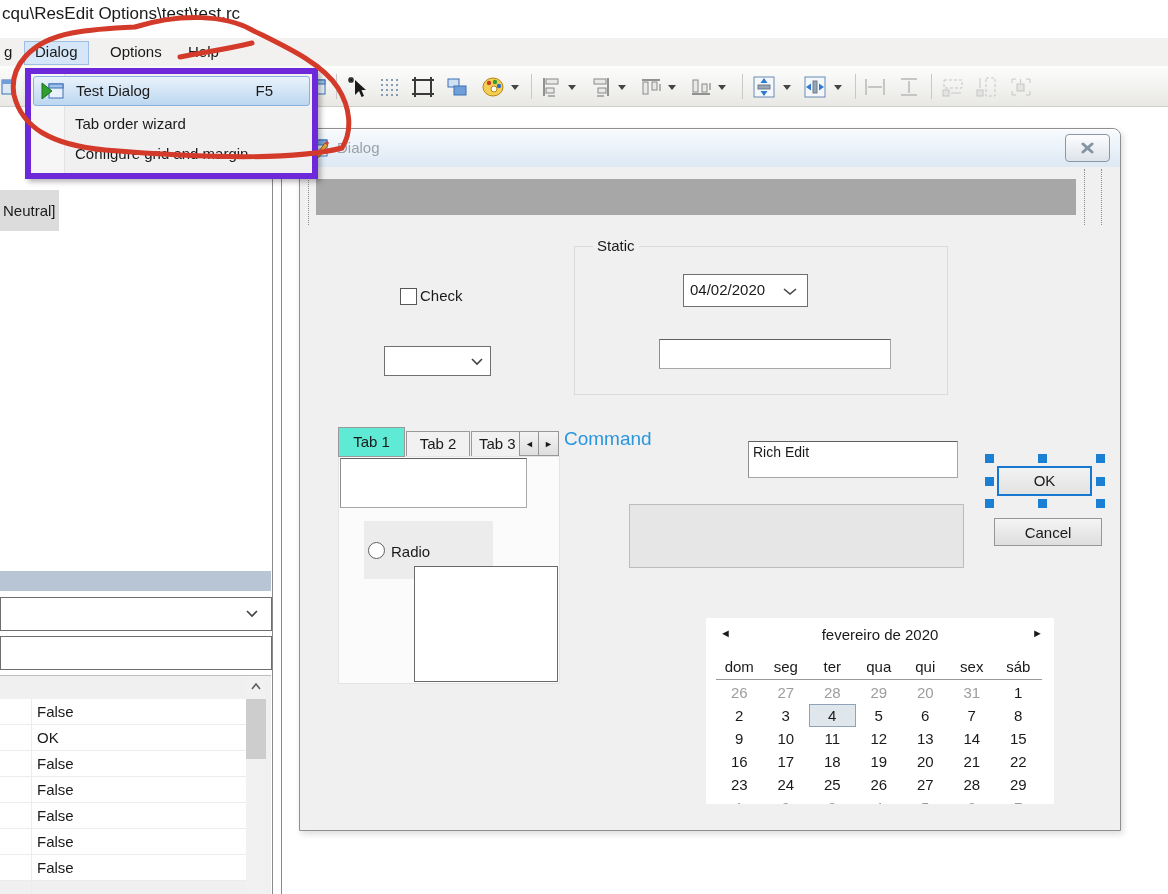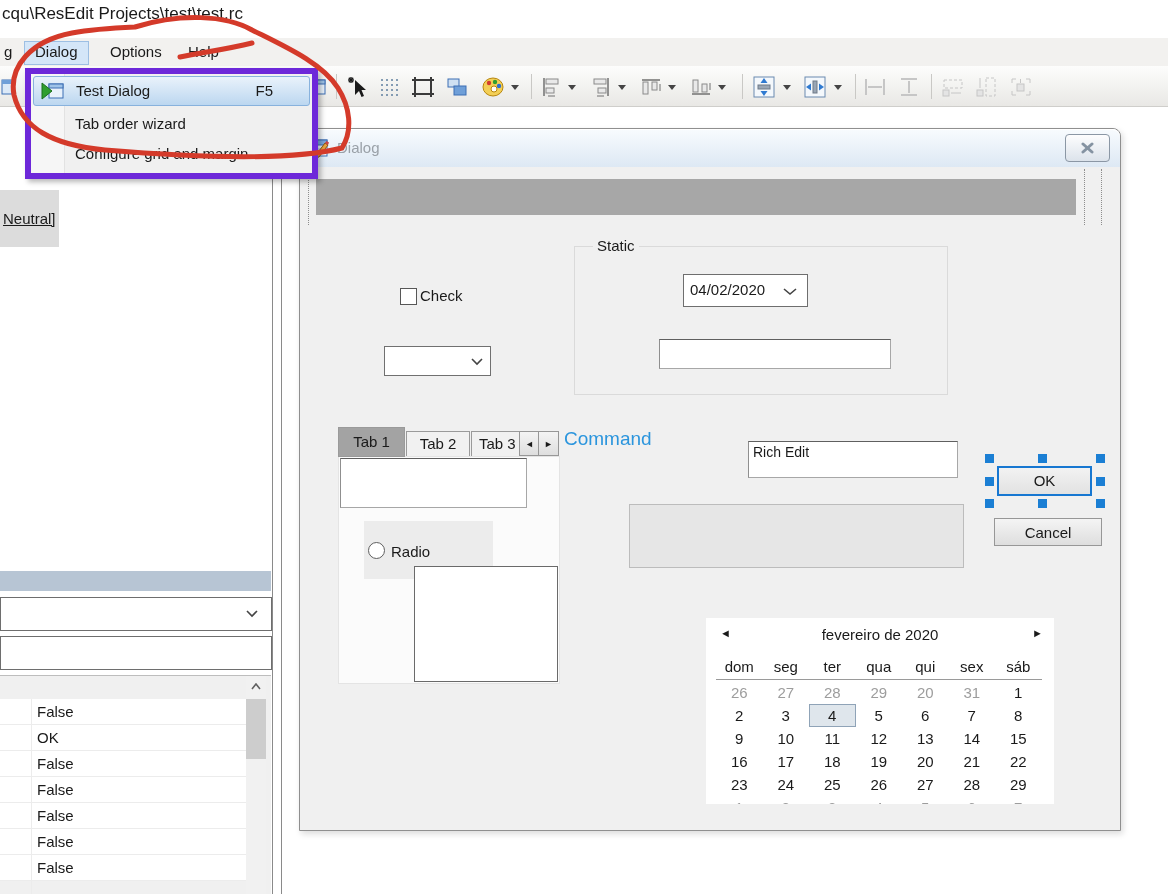--- a/index.html
+++ b/index.html
@@ -36,32 +36,32 @@
   .dlg{left:299px;top:128px;width:820px;height:701px;background:#f0f0f0;
        border:1px solid #8f8f8f;border-radius:8px 8px 0 0;box-shadow:2px 3px 6px rgba(0,0,0,.14);}
   .dlg-title{position:absolute;left:0;top:0;width:100%;height:38px;border-radius:8px 8px 0 0;
              background:linear-gradient(#f8fbfe,#dde8f4);box-shadow:inset 0 1px 0 #ffffff;}
   .guide{border-left:1px dotted #8d8d8d;width:0;height:56px;}
   .grp{border:1px solid #dadada;background:transparent;}
   .btn{display:flex;align-items:center;justify-content:center;background:linear-gradient(#f4f4f4,#dedede);
        border:1px solid #979797;}
   .handle{width:9px;height:9px;background:#1b7fd4;}
   .tab{position:absolute;background:#f1f1f1;border:1px solid #9a9a9a;text-align:center;overflow:hidden;}
-  .tab.active{background:#a3a3a3;z-index:2;}
+  .tab.active{background:#5eead4;z-index:2;}
   .cal-cell{width:46.5px;height:23px;line-height:23px;text-align:center;float:left;}
   .cal-dow{height:22px;line-height:22px;}
   .muted{color:#9d9d9d;}
   .cal-day.selected{background:#dfe6ec;border:1px solid #8fa3b7;line-height:21px;height:21px;width:44.5px;}
 </style>
 </head>
 <body>
 
 <div class="screen">
 
-  <div class="abs nowrap" style="left:2px;top:4px;font-size:17px;">cqu\ResEdit Projects\test\test.rc</div>
+  <div class="abs nowrap" style="left:2px;top:4px;font-size:17px;">cqu\ResEdit Options\test\test.rc</div>
 
   <div class="abs menubar">
     <div class="menu-item" style="left:0;padding:0 4px;">g</div>
     <div class="menu-item open" style="left:24px;">Dialog</div>
     <div class="menu-item" style="left:100px;">Options</div>
     <div class="menu-item" style="left:178px;">Help</div>
   </div>
 
   <div class="abs toolbar">
     <div class="tbtn" style="left:-12px;">
@@ -241,21 +241,21 @@
         <path d="M4 8 L4 4 L8 4 M18 4 L22 4 L22 8 M22 16 L22 20 L18 20 M8 20 L4 20 L4 16"></path>
         <rect x="9" y="9" width="7" height="7" fill="#e4e4e4"></rect>
           <line x1="12.5" y1="4" x2="12.5" y2="8"></line>
         </svg>
     </div>
   </div>
 
   <div class="abs vline" style="left:272px;top:106px;height:788px;"></div>
   <div class="abs vline" style="left:281px;top:106px;height:788px;"></div>
 
-  <div class="abs nowrap" style="left:0;top:190px;height:21px;line-height:21px;background:#dcdcdc;padding:18px 3px;text-decoration:underline;">Neutral]</div>
+  <div class="abs nowrap" style="left:0;top:190px;height:21px;line-height:21px;background:#dcdcdc;padding:10px 3px;">Neutral]</div>
 
   <div class="abs" style="left:0;top:571px;width:271px;height:20px;background:#b7c5d4;"></div>
   <div class="abs" style="left:0;top:597px;width:270px;height:32px;background:#fff;border:1px solid #6e6e6e;">
     <svg class="abs" style="left:244px;top:11px;" width="14" height="9">
         <polyline points="2,2 7,7 12,2" fill="none" stroke="#444" stroke-width="1.6"></polyline>
       </svg>
   </div>
   <div class="abs" style="left:0;top:636px;width:270px;height:32px;background:#fff;border:1px solid #6e6e6e;"></div>
 
   <div class="abs" style="left:0;top:675px;width:271px;height:219px;background:#f0f0f0;border-top:1px solid #bdbdbd;">

